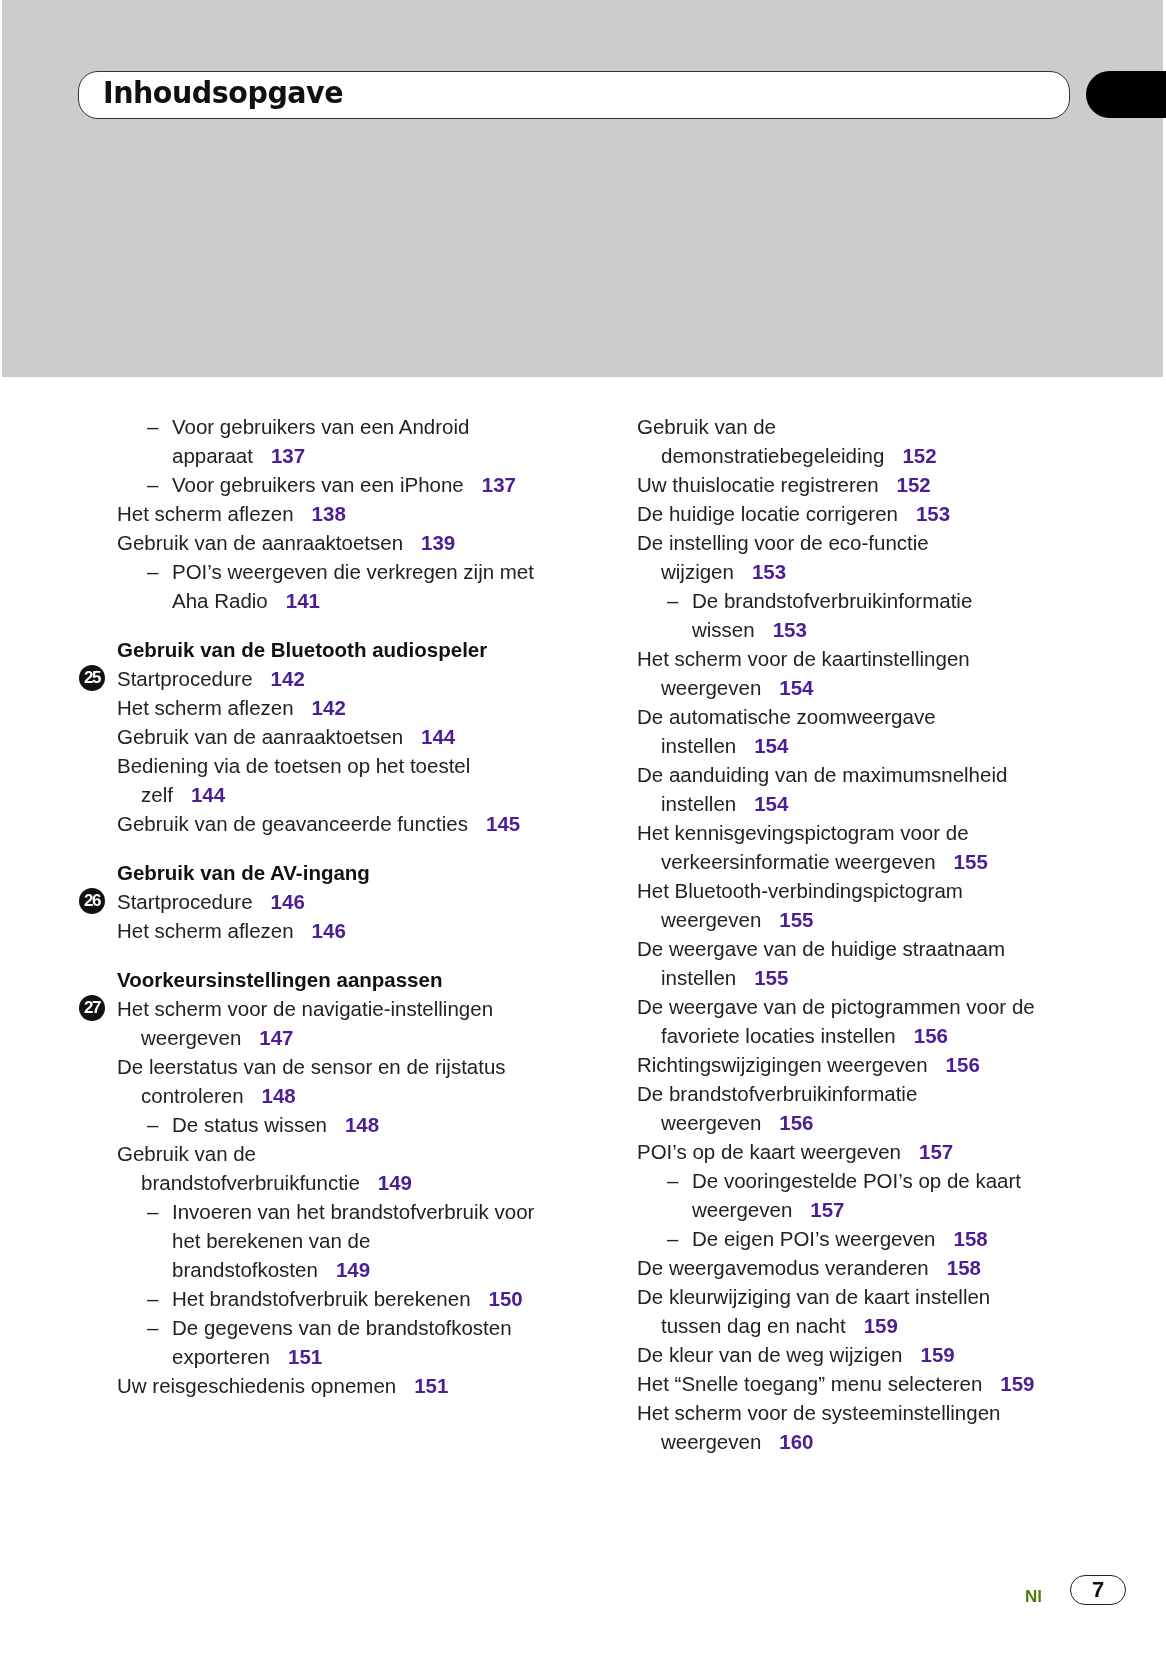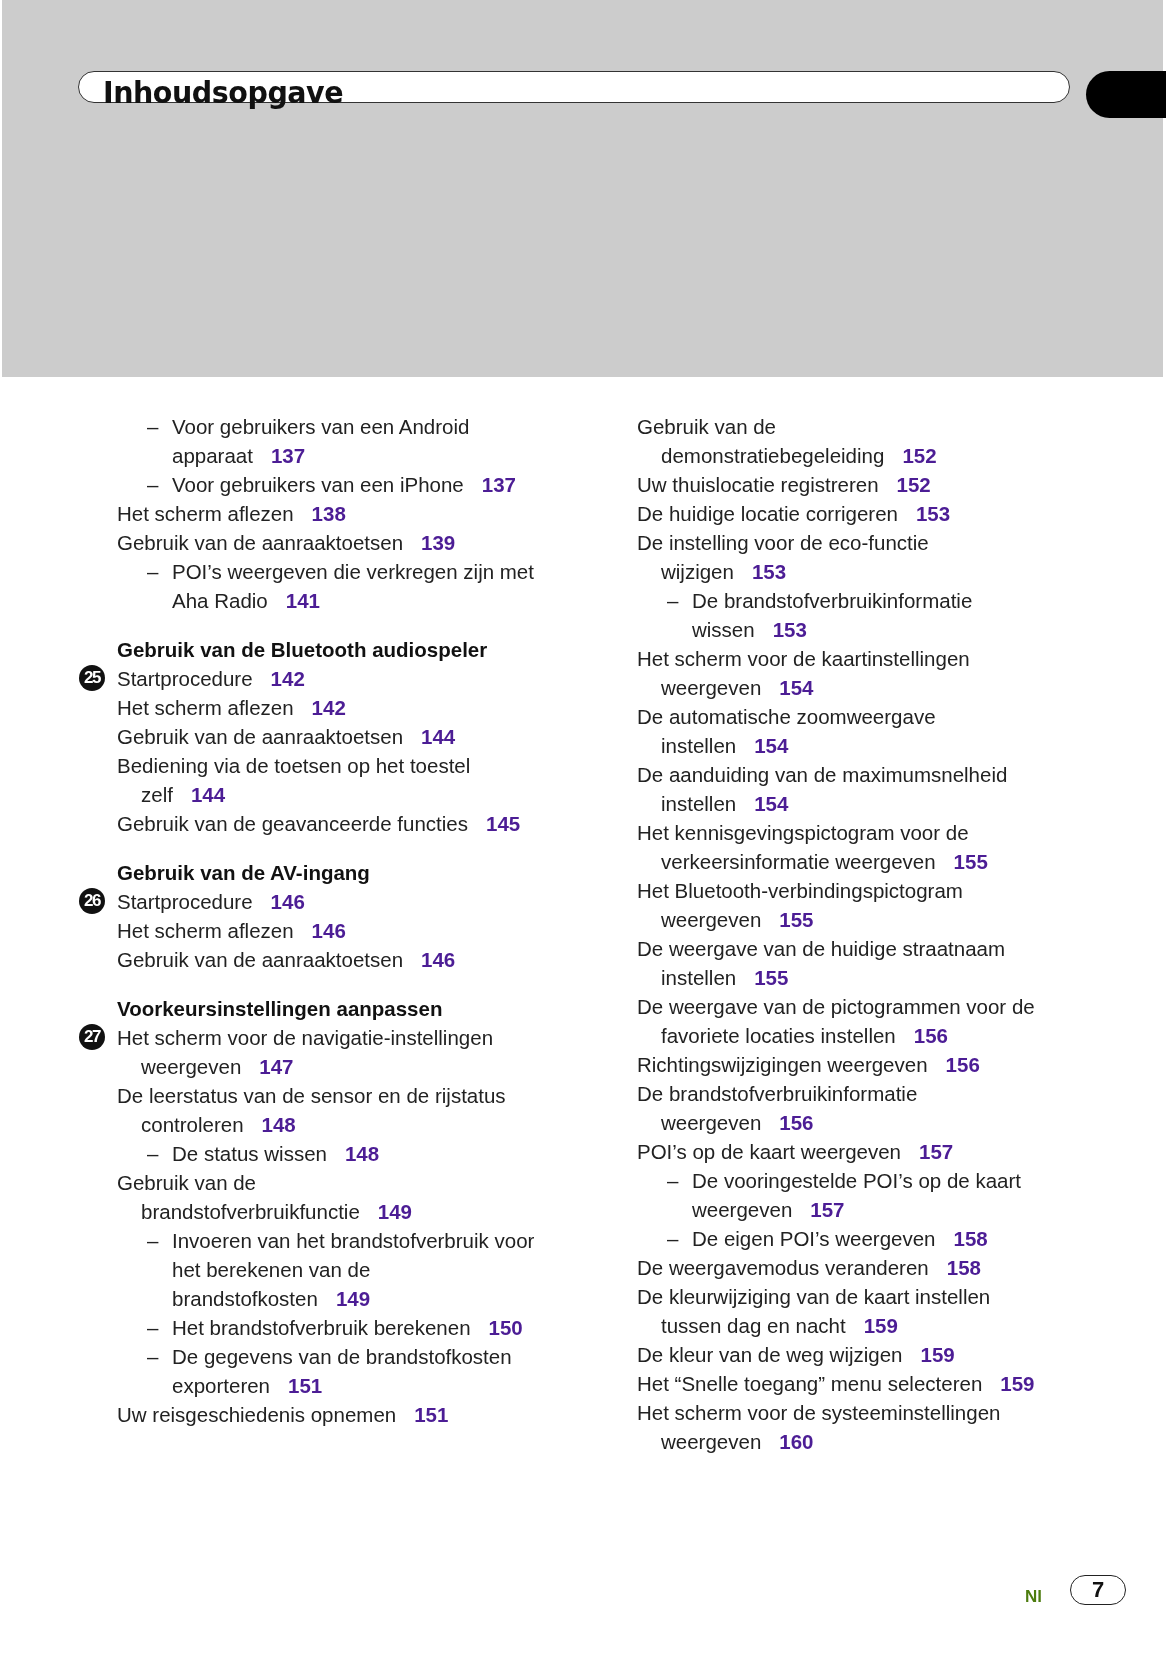--- a/index.html
+++ b/index.html
@@ -5,21 +5,21 @@
   html, body { margin: 0; padding: 0; }
   body {
     width: 1166px; height: 1654px; position: relative; background: #ffffff;
     font-family: "Liberation Sans", sans-serif; color: #1a1a1a; overflow: hidden;
   }
   .top-band {
     position: absolute; left: 2px; top: 0; width: 1161px; height: 377px;
     background: #cccccc;
   }
   .title-pill {
-    position: absolute; left: 78px; top: 71px; width: 992px; height: 32px;
+    position: absolute; left: 78px; top: 71px; width: 992px; height: 48px;
     background: #ffffff; border: 1.5px solid #333; border-radius: 20px;
     box-sizing: border-box;
   }
   .title-text {
     position: absolute; left: 24px; top: 2px;
     font-family: "DejaVu Sans", sans-serif; font-weight: bold; font-size: 31px;
     letter-spacing: -0.5px; color: #111; transform: scaleX(0.92); transform-origin: left center;
   }
   .black-tab {
     position: absolute; left: 1086px; top: 71px; width: 80px; height: 47px;
@@ -68,21 +68,20 @@
     <div class="entry lvl2"><span class="dash">–</span><span>POI’s weergeven die verkregen zijn met</span><br><span>Aha Radio</span><span class="pg">141</span></div>
     <div class="chapter"><span class="num">25</span><span>Gebruik van de Bluetooth audiospeler</span></div>
     <div class="entry lvl1"><span>Startprocedure</span><span class="pg">142</span></div>
     <div class="entry lvl1"><span>Het scherm aflezen</span><span class="pg">142</span></div>
     <div class="entry lvl1"><span>Gebruik van de aanraaktoetsen</span><span class="pg">144</span></div>
     <div class="entry lvl1"><span>Bediening via de toetsen op het toestel</span><br><span>zelf</span><span class="pg">144</span></div>
     <div class="entry lvl1"><span>Gebruik van de geavanceerde functies</span><span class="pg">145</span></div>
     <div class="chapter"><span class="num">26</span><span>Gebruik van de AV-ingang</span></div>
     <div class="entry lvl1"><span>Startprocedure</span><span class="pg">146</span></div>
     <div class="entry lvl1"><span>Het scherm aflezen</span><span class="pg">146</span></div>
-    <div class="entry lvl1"><span>Gebruik van de aanraaktoetsen</span><span class="pg">146</span></div>
     <div class="chapter"><span class="num">27</span><span>Voorkeursinstellingen aanpassen</span></div>
     <div class="entry lvl1"><span>Het scherm voor de navigatie-instellingen</span><br><span>weergeven</span><span class="pg">147</span></div>
     <div class="entry lvl1"><span>De leerstatus van de sensor en de rijstatus</span><br><span>controleren</span><span class="pg">148</span></div>
     <div class="entry lvl2"><span class="dash">–</span><span>De status wissen</span><span class="pg">148</span></div>
     <div class="entry lvl1"><span>Gebruik van de</span><br><span>brandstofverbruikfunctie</span><span class="pg">149</span></div>
     <div class="entry lvl2"><span class="dash">–</span><span>Invoeren van het brandstofverbruik voor</span><br><span>het berekenen van de</span><br><span>brandstofkosten</span><span class="pg">149</span></div>
     <div class="entry lvl2"><span class="dash">–</span><span>Het brandstofverbruik berekenen</span><span class="pg">150</span></div>
     <div class="entry lvl2"><span class="dash">–</span><span>De gegevens van de brandstofkosten</span><br><span>exporteren</span><span class="pg">151</span></div>
     <div class="entry lvl1"><span>Uw reisgeschiedenis opnemen</span><span class="pg">151</span></div>
   </div>

